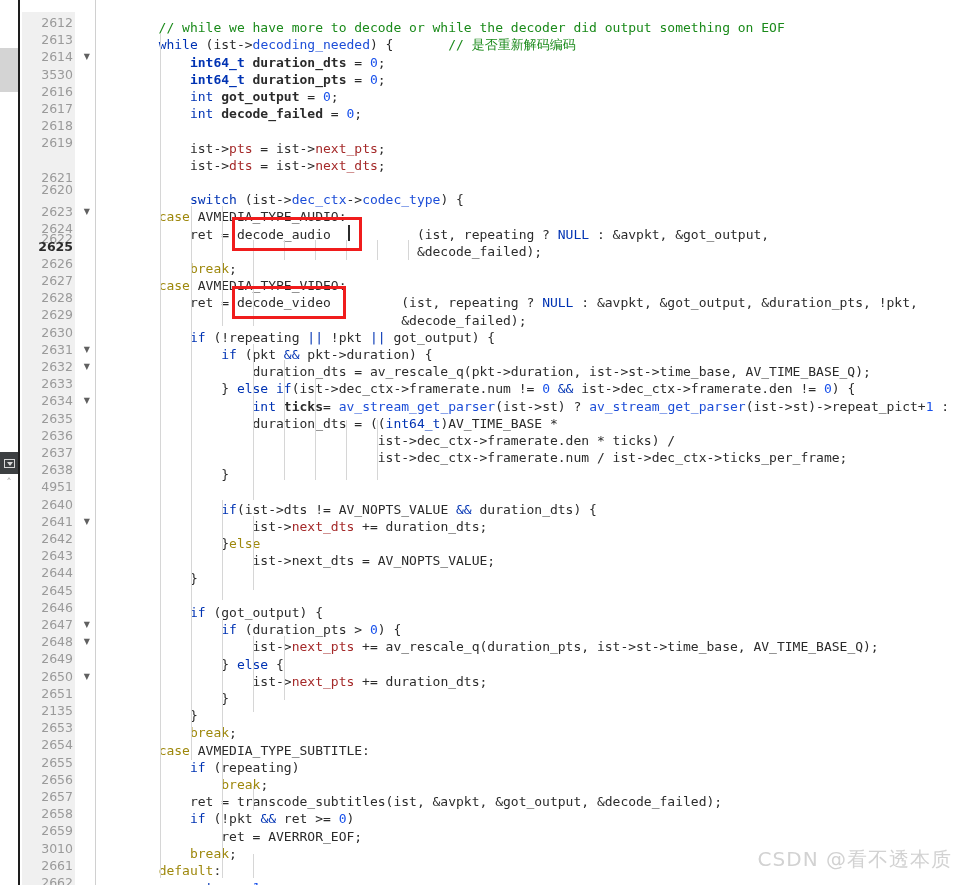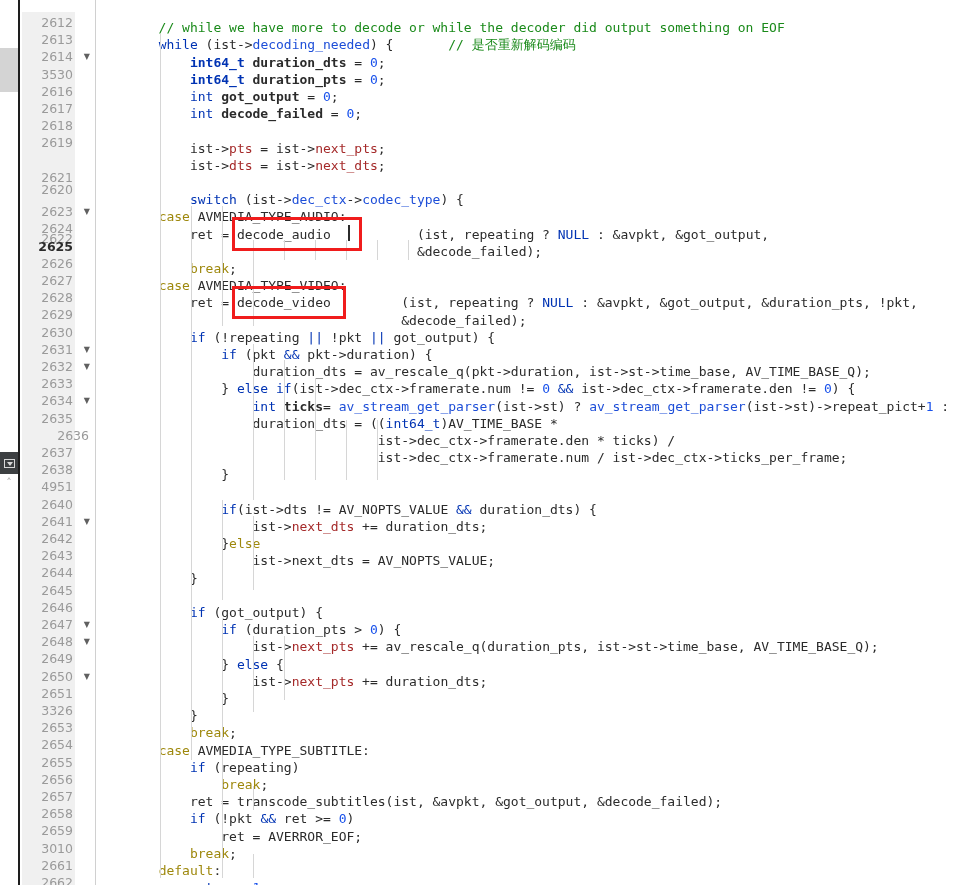--- a/index.html
+++ b/index.html
@@ -270,21 +270,21 @@
       <div class="gline" style="top: 363.2px;">
         <span class="num">2633</span>
       </div>
       <div class="gline" style="top: 380.4px;">
         <span class="num">2634</span>
         <span class="fold">▼</span>
       </div>
       <div class="gline" style="top: 397.6px;">
         <span class="num">2635</span>
       </div>
-      <div class="gline" style="top: 414.8px; margin-left: 16px;">
+      <div class="gline" style="top: 414.8px;">
         <span class="num">2636</span>
       </div>
       <div class="gline" style="top: 432px;">
         <span class="num">2637</span>
       </div>
       <div class="gline" style="top: 449.2px; padding-left: 16px;">
         <span class="num">2638</span>
       </div>
       <div class="gline" style="top: 466.4px;">
         <span class="num">4951</span>
@@ -323,21 +323,21 @@
         <span class="num">2649</span>
       </div>
       <div class="gline" style="top: 655.6px;">
         <span class="num">2650</span>
         <span class="fold">▼</span>
       </div>
       <div class="gline" style="top: 672.8px;">
         <span class="num">2651</span>
       </div>
       <div class="gline" style="top: 690px;">
-        <span class="num">3326</span>
+        <span class="num">2135</span>
       </div>
       <div class="gline" style="top: 707.2px;">
         <span class="num">2653</span>
       </div>
       <div class="gline" style="top: 724.4px;">
         <span class="num">2654</span>
       </div>
       <div class="gline" style="top: 741.6px;">
         <span class="num">2655</span>
       </div>
@@ -443,14 +443,15 @@
       <div class="cline" style="top: 827.6px;"><span class="txt">                ret = AVERROR_EOF;</span></div>
       <div class="cline" style="top: 844.8px;"><span class="txt">            <span class="kw">break</span>;</span></div>
       <div class="cline" style="top: 862px;"><span class="txt">        <span class="kw">default</span>:</span></div>
       <div class="cline" style="top: 879.2px;"><span class="txt">            <span class="k">return</span> -<span class="num2">1</span>;</span></div>
     </div>
 
   <div class="annot" id="annot-audio"></div>
   <div class="annot" id="annot-video"></div>
   <div class="caret" id="caret-audio"></div>
 
+  <div id="watermark">CSDN @看不透本质</div>
 
 </div>
 
 </body></html>

